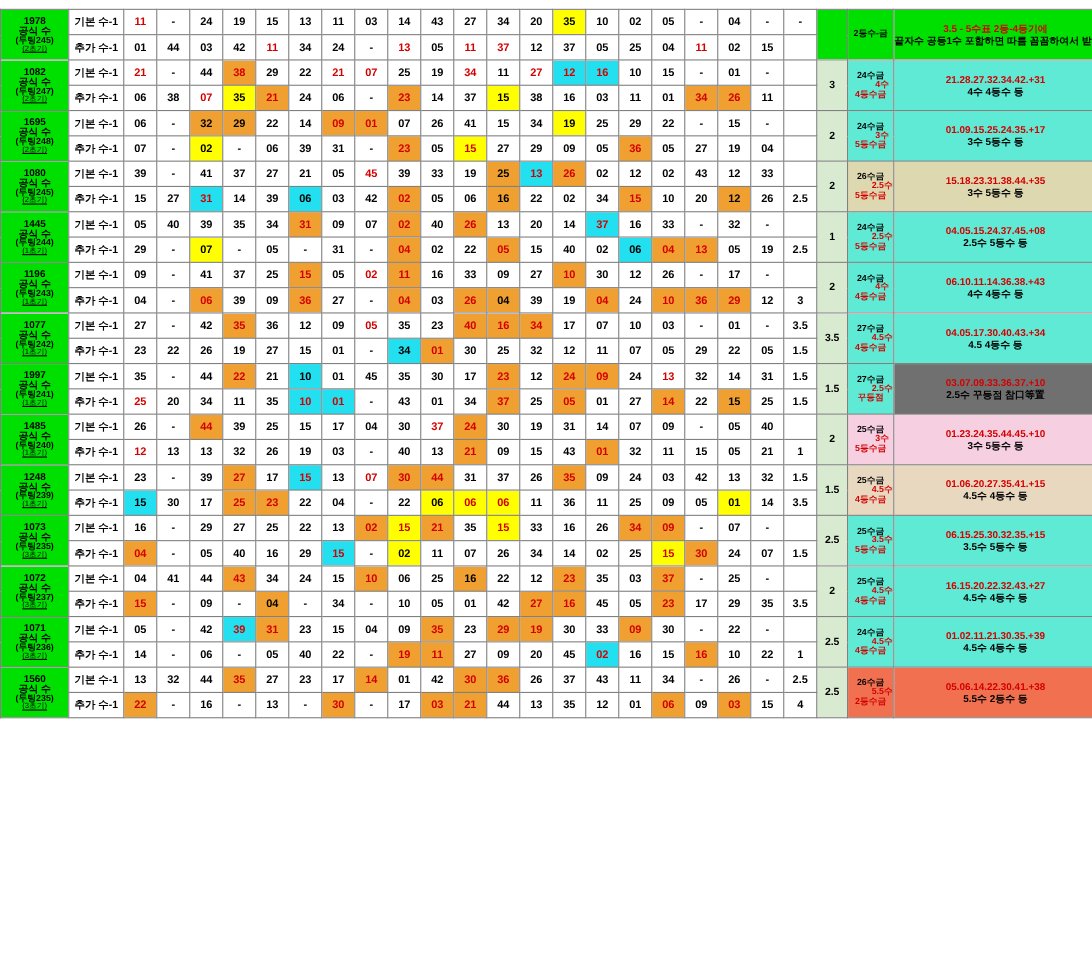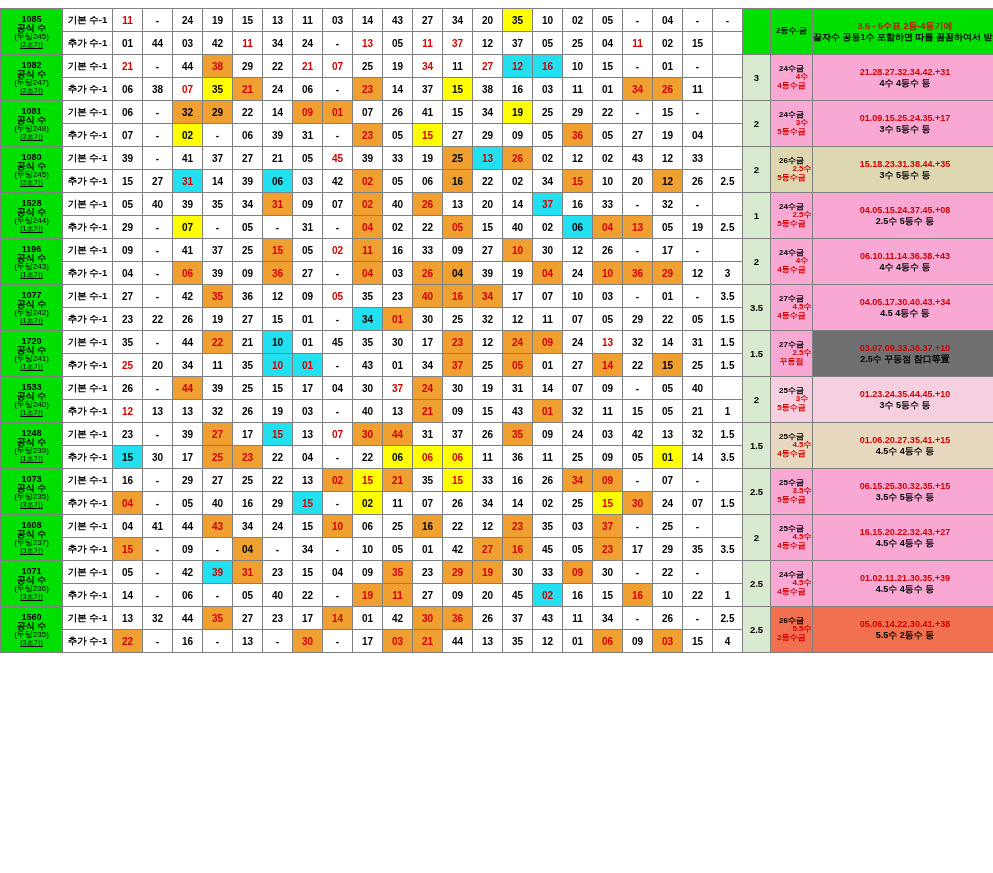--- a/index.html
+++ b/index.html
@@ -31,21 +31,21 @@
   col.c-cnt{width:28px;}
   col.c-tag{width:42px;}
   col.c-note{width:185px;}
 
   
   .idcell{
     font-size:9px;line-height:1.02;padding:1px 0 0 0;
     font-weight:bold;
   }
   .idcell .no{font-size:9px;}
-  .idcell .sub{font-size:8px;font-weight:normal;}
+  .idcell .sub{font-size:8px;font-weight:bold;}
   .idcell .sub2{font-size:7px;font-weight:normal;text-decoration:underline;}
 
   .kind{font-size:9.5px;}
 
   
   .r{color:#d40000;}
   .k{color:#000000;}
   .orange{background:#f0a030;}
   .cyan{background:#22e0f0;}
   .yellow{background:#ffff00;}
@@ -58,21 +58,21 @@
 
   .cnt{font-size:9.5px;}
 
   
   .note{font-size:9px;line-height:1.15;text-align:center;font-weight:bold;padding:1px 2px;white-space:normal;}
   .note .l1{color:#d40000;}
   .note .l2{color:#000;}
 
   
   .green{background:#00e000;}
-  .ltgreen{background:#f9a8d4;}
+  .ltgreen{background:#5eead4;}
   .khaki{background:#ded8b0;}
   .pink{background:#f6cfe0;}
   .tan{background:#e8d8c0;}
   .gray{background:#707070;color:#fff;}
   .salmon{background:#f07050;}
   .cellgreen{background:#d8ead0;}
 
   .topstrip{height:8px;}
 </style>
 </head>
@@ -105,21 +105,21 @@
         <col class="c-n">
         <col class="c-n">
       <col class="c-n">
       <col class="c-cnt">
         <col class="c-tag">
         <col class="c-note">
     </colgroup>
     <tbody id="grid-body">
         <tr>
           <td rowspan="2" class="idcell green">
-            <div class="no">1085</div>
+            <div class="no">1978</div>
             <div>공식 수</div>
             <div class="sub">(두팅245)</div>
             <div class="sub2">(2초기)</div>
           </td>
           <td class="kind">기본 수-1</td>
           <td class="r">11</td>
           <td class="k">-</td>
           <td class="k">24</td>
           <td class="k">19</td>
           <td class="k">15</td>
@@ -233,21 +233,21 @@
           <td class="k">03</td>
           <td class="k">11</td>
           <td class="k">01</td>
           <td class="orange r">34</td>
           <td class="orange r">26</td>
           <td class="k">11</td>
           <td class="k"></td>
         </tr>
         <tr>
           <td rowspan="2" class="idcell green">
-            <div class="no">1081</div>
+            <div class="no">1695</div>
             <div>공식 수</div>
             <div class="sub">(두팅248)</div>
             <div class="sub2">(2초기)</div>
           </td>
           <td class="kind">기본 수-1</td>
           <td class="k">06</td>
           <td class="k">-</td>
           <td class="orange k">32</td>
           <td class="orange k">29</td>
           <td class="k">22</td>
@@ -361,21 +361,21 @@
           <td class="k">34</td>
           <td class="orange r">15</td>
           <td class="k">10</td>
           <td class="k">20</td>
           <td class="orange k">12</td>
           <td class="k">26</td>
           <td class="k">2.5</td>
         </tr>
         <tr>
           <td rowspan="2" class="idcell green">
-            <div class="no">1528</div>
+            <div class="no">1445</div>
             <div>공식 수</div>
             <div class="sub">(두팅244)</div>
             <div class="sub2">(1초기)</div>
           </td>
           <td class="kind">기본 수-1</td>
           <td class="k">05</td>
           <td class="k">40</td>
           <td class="k">39</td>
           <td class="k">35</td>
           <td class="k">34</td>
@@ -553,21 +553,21 @@
           <td class="k">11</td>
           <td class="k">07</td>
           <td class="k">05</td>
           <td class="k">29</td>
           <td class="k">22</td>
           <td class="k">05</td>
           <td class="k">1.5</td>
         </tr>
         <tr>
           <td rowspan="2" class="idcell green">
-            <div class="no">1720</div>
+            <div class="no">1997</div>
             <div>공식 수</div>
             <div class="sub">(두팅241)</div>
             <div class="sub2">(1초기)</div>
           </td>
           <td class="kind">기본 수-1</td>
           <td class="k">35</td>
           <td class="k">-</td>
           <td class="k">44</td>
           <td class="orange r">22</td>
           <td class="k">21</td>
@@ -617,21 +617,21 @@
           <td class="k">01</td>
           <td class="k">27</td>
           <td class="orange r">14</td>
           <td class="k">22</td>
           <td class="orange k">15</td>
           <td class="k">25</td>
           <td class="k">1.5</td>
         </tr>
         <tr>
           <td rowspan="2" class="idcell green">
-            <div class="no">1533</div>
+            <div class="no">1485</div>
             <div>공식 수</div>
             <div class="sub">(두팅240)</div>
             <div class="sub2">(1초기)</div>
           </td>
           <td class="kind">기본 수-1</td>
           <td class="k">26</td>
           <td class="k">-</td>
           <td class="orange r">44</td>
           <td class="k">39</td>
           <td class="k">25</td>
@@ -809,21 +809,21 @@
           <td class="k">02</td>
           <td class="k">25</td>
           <td class="yellow r">15</td>
           <td class="orange r">30</td>
           <td class="k">24</td>
           <td class="k">07</td>
           <td class="k">1.5</td>
         </tr>
         <tr>
           <td rowspan="2" class="idcell green">
-            <div class="no">1608</div>
+            <div class="no">1072</div>
             <div>공식 수</div>
             <div class="sub">(두팅237)</div>
             <div class="sub2">(3초기)</div>
           </td>
           <td class="kind">기본 수-1</td>
           <td class="k">04</td>
           <td class="k">41</td>
           <td class="k">44</td>
           <td class="orange r">43</td>
           <td class="k">34</td>

